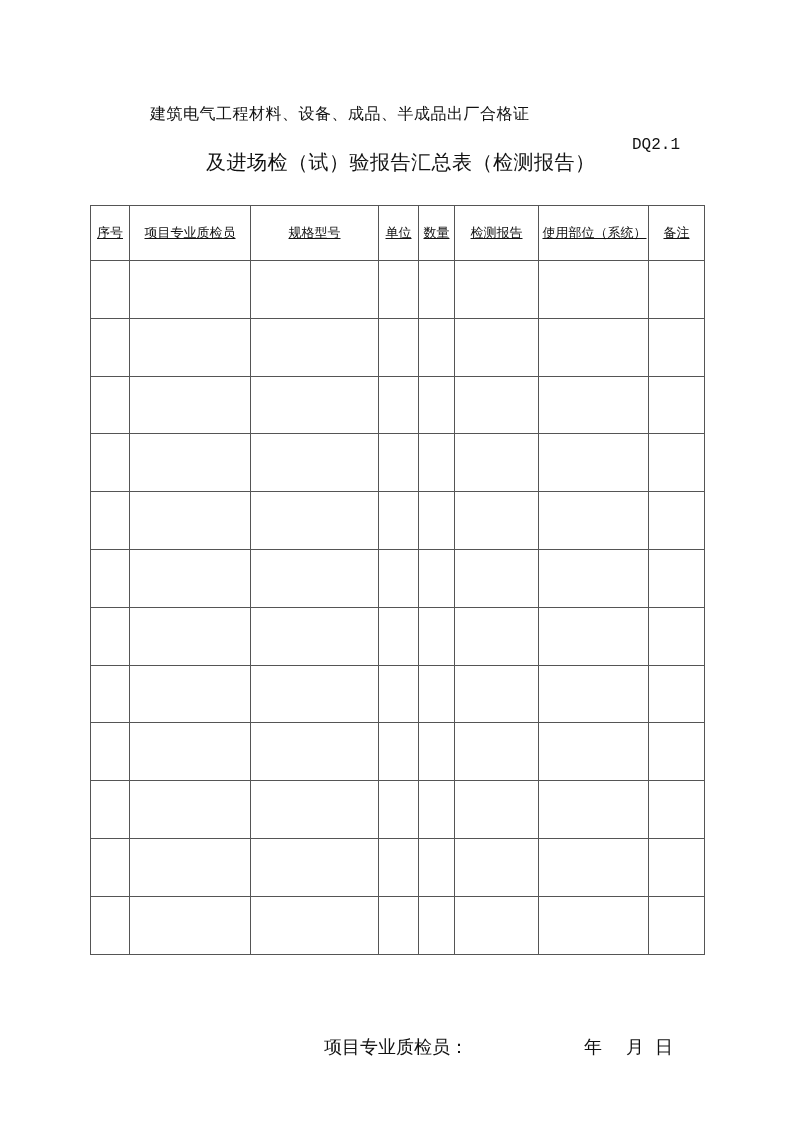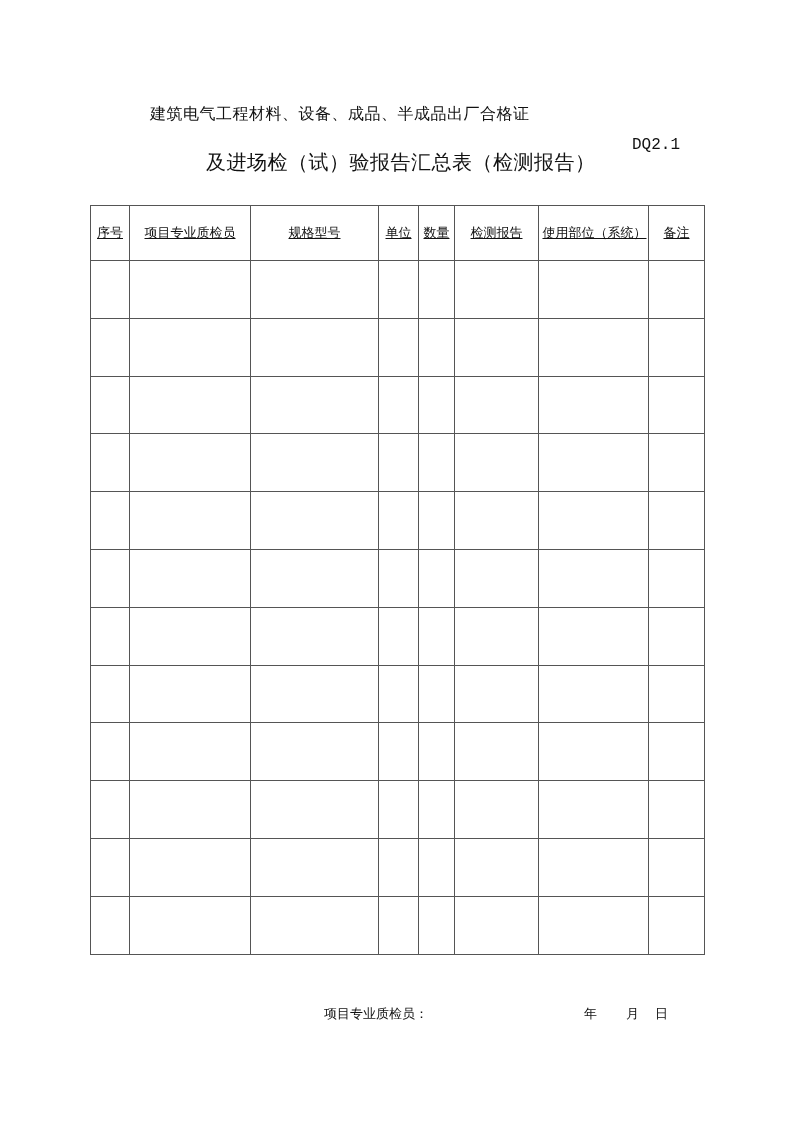--- a/index.html
+++ b/index.html
@@ -13,21 +13,21 @@
           font-family: Liberation Mono, monospace; white-space: nowrap; }
   table.form { position: absolute; left: 90px; top: 205px; width: 614px;
                border-collapse: collapse; table-layout: fixed; }
   table.form td { border: 1.5px solid #555; padding: 0; font-size: 13px; vertical-align: middle; }
   .c { text-align: center; }
   .l { text-align: center; padding-left: 2px !important; }
   tr.r1 td { height: 47px; }
   tr.r2 td { height: 54px; text-decoration: underline; }
   tr.data td { height: 56.8px; }
   .wrap { line-height: 16px; padding-top: 4px; }
-  .footer { position: absolute; top: 1005px; font-size: 13px; white-space: nowrap; }
+  .footer { position: absolute; top: 1035px; font-size: 18px; white-space: nowrap; }
 </style>
 </head>
 <body>
 
 <div class="title1">建筑电气工程材料、设备、成品、半成品出厂合格证</div>
 <div class="title2">及进场检（试）验报告汇总表（检测报告）</div>
 <div class="code">DQ2.1</div>
 
 <table class="form">
   <colgroup>

